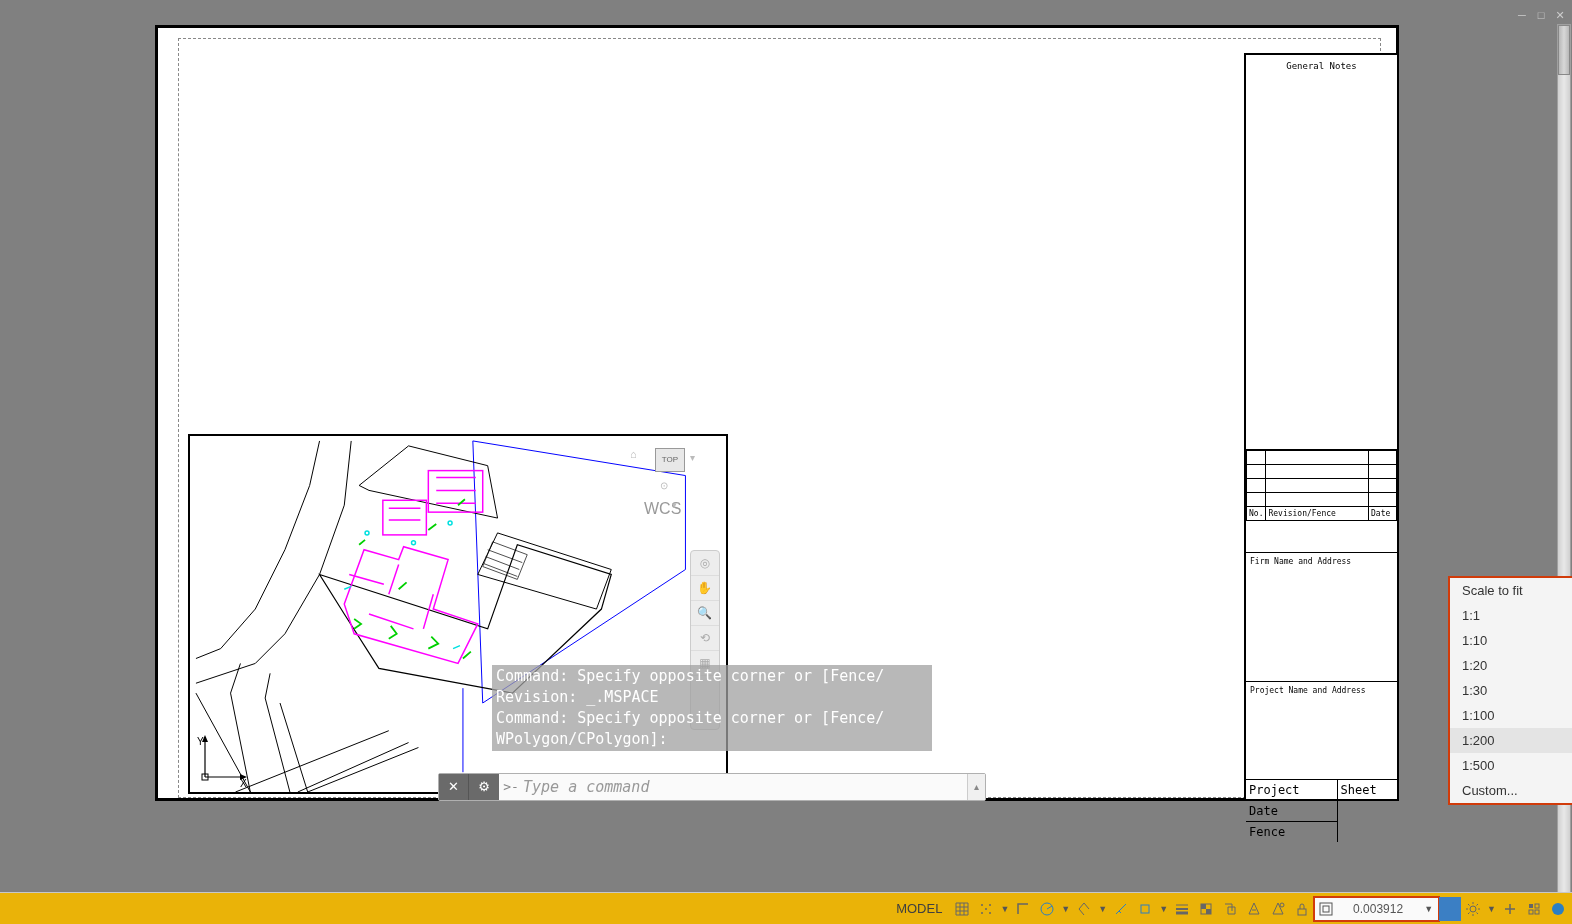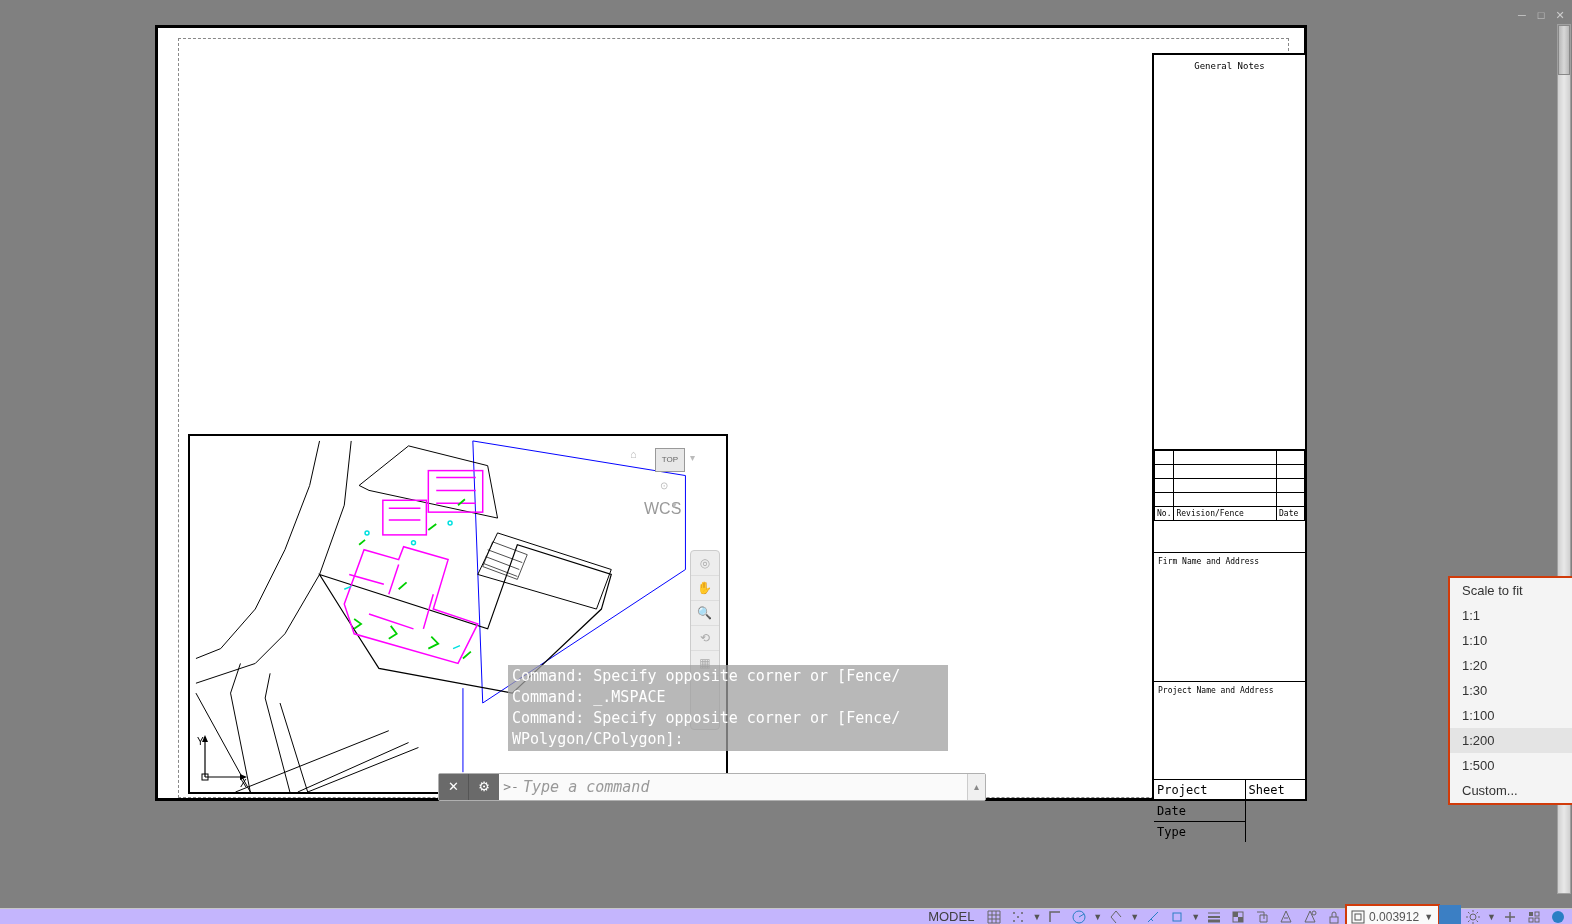--- a/index.html
+++ b/index.html
@@ -18,21 +18,21 @@
       left: 0;
       right: 0;
       bottom: 0;
       background: #808080;
     }
     
     .paper {
       position: absolute;
       top: 25px;
       left: 155px;
-      width: 1152px;
+      width: 1244px;
       height: 776px;
       background: #ffffff;
       border: 3px solid #000;
     }
     
     .paper-dashed {
       position: absolute;
       top: 10px;
       left: 20px;
       right: 15px;
@@ -180,21 +180,21 @@
       border-bottom: 1px solid #ddd;
       text-align: center;
       line-height: 25px;
       font-size: 12px;
       color: #aaa;
     }
     
     .command-history {
       position: absolute;
       top: 665px;
-      left: 508px;
+      left: 492px;
       width: 440px;
       font-family: 'Consolas', monospace;
       font-size: 15px;
       color: #fff;
       background: rgba(160,160,160,0.75);
       line-height: 21px;
       padding: 1px 4px;
     }
     
     .command-line-wrap {
@@ -242,22 +242,22 @@
       font-size: 10px;
       background: #f0f0f0;
       border-left: 1px solid #ccc;
     }
     
     .status-bar {
       position: absolute;
       bottom: 0;
       left: 0;
       right: 0;
-      height: 16px;
-      background: #c4b5fd;
+      height: 32px;
+      background: #eab308;
       border-top: 1px solid #c8c8c8;
       display: flex;
       align-items: center;
       justify-content: flex-end;
       padding: 0 2px;
       font-size: 12px;
     }
     
     .status-item {
       height: 24px;
@@ -273,20 +273,21 @@
       font-weight: normal;
       font-size: 13px;
       color: #404040;
       padding: 0 8px;
     }
     .status-item svg { width: 16px; height: 16px; }
     .status-item.highlighted {
       outline: 2px solid #d13b0a;
       outline-offset: -1px;
       background: #fafafa;
+      gap: 16px;
     }
     .status-item.blue-box {
       background: #3b7fc4;
       width: 20px;
     }
     .status-arrow { font-size: 9px; color: #555; padding: 0 2px; }
     
     .scale-menu {
       position: absolute;
       top: 578px;
@@ -398,21 +399,21 @@
           <th class="date">Date</th>
         </tr>
       </tbody>
         </table>
       <div class="tb-section tb-firm">Firm Name and Address</div>
       <div class="tb-section tb-project-addr">Project Name and Address</div>
       <div class="tb-ps-grid">
         <div>Project</div>
         <div class="sheet">Sheet</div>
         <div>Date</div>
-        <div>Type</div>
+        <div>Fence</div>
       </div>
     </div>
 
     <div class="viewport">
       <svg viewBox="0 0 540 360">
 
         <path d="M 285 5 L 500 40 L 500 135 L 295 270 Z" fill="none" stroke="#0000ff" stroke-width="1"></path>
         <polyline points="275,255 275,340" fill="none" stroke="#0000ff" stroke-width="1"></polyline>
 
         <path d="M 5 225 L 30 215 L 65 175 L 95 115 L 120 50 L 130 5" fill="none" stroke="#000" stroke-width="1"></path>
@@ -487,21 +488,21 @@
   <div class="nav-wheel">
     <div>◎</div>
     <div>✋</div>
     <div>🔍</div>
     <div>⟲</div>
     <div>▦</div>
   </div>
 
   <div class="command-history">
     <div>Command: Specify opposite corner or [Fence/</div>
-    <div>Command: _.MSPACE</div>
+    <div>Revision: _.MSPACE</div>
     <div>Command: Specify opposite corner or [Fence/</div>
     <div>WPolygon/CPolygon]:</div>
   </div>
 
   <div class="command-line-wrap">
     <div class="btn x">✕</div>
     <div class="btn">⚙</div>
     <div class="prompt">&gt;-</div>
     <div class="input">Type a command</div>
     <div class="expand">▴</div>

